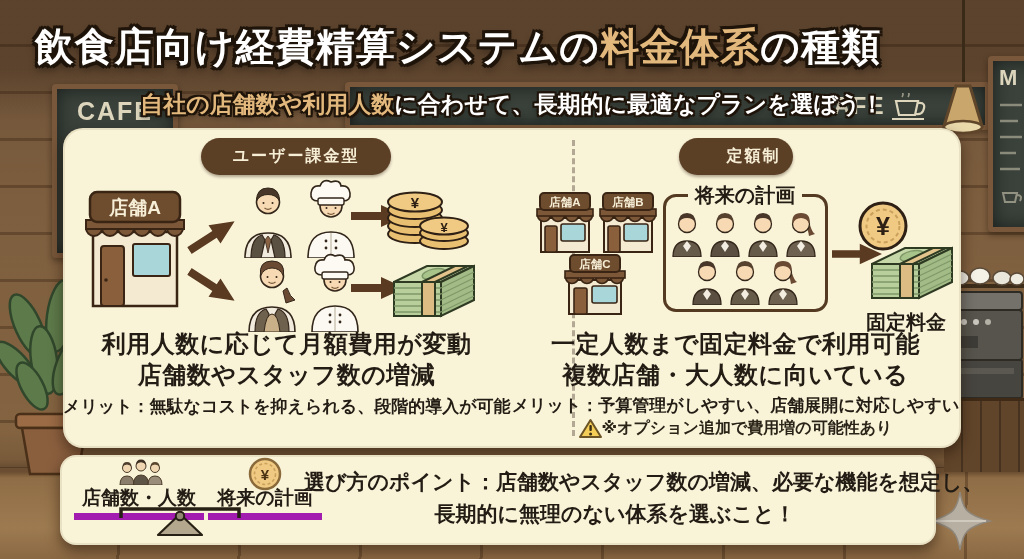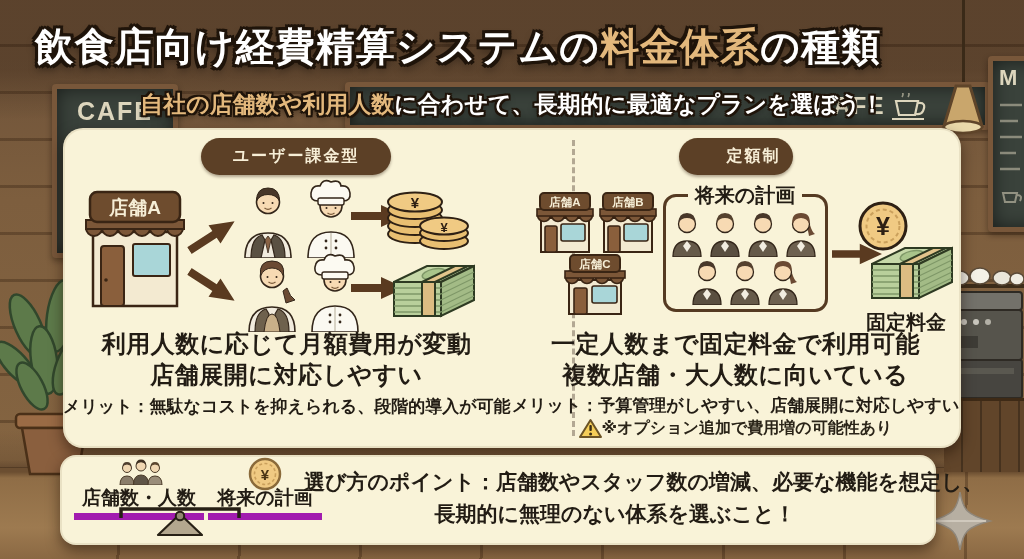--- a/index.html
+++ b/index.html
@@ -286,21 +286,21 @@
       <ellipse cx="49" cy="22" rx="12" ry="5" transform="rotate(-13 49 22)" fill="#a9c48b" stroke="#7f9868" stroke-width="1.5"></ellipse>
       <path d="M56 30 L89 14 L89 48 L56 64 Z" fill="#a3bb86" stroke="#2e3a22" stroke-width="2"></path>
       <path d="M9 30 H56 V64 H9 Z" fill="#b9cf9b" stroke="#2e3a22" stroke-width="2"></path>
       <path d="M9 36 H56 M9 42 H56 M9 48 H56 M9 54 H56 M9 60 H56" stroke="#7f9868" stroke-width="1.3"></path>
       <path d="M56 36 L89 20 M56 42 L89 26 M56 48 L89 32 M56 54 L89 38 M56 60 L89 44" stroke="#7f9868" stroke-width="1.2"></path>
       <path d="M37 30 L70 14 L83 14 L50 30 Z" fill="#e2c48c" stroke="#2e3a22" stroke-width="2"></path>
       <rect x="37" y="30" width="13" height="34" fill="#dcbc82" stroke="#2e3a22" stroke-width="2"></rect>
     </svg>
 
     <div class="abs big-line" style="left:0; top:200px;">利用人数に応じて月額費用が変動</div>
-    <div class="abs big-line" style="left:0; top:231px;">店舗展開に対応しやすい</div>
+    <div class="abs big-line" style="left:0; top:231px;">店舗数やスタッフ数の増減</div>
     <div class="abs merit-line" style="left:0; top:267px;">メリット：無駄なコストを抑えられる、段階的導入が可能</div>
 
     <div class="abs pill" style="left:616px; top:10px; width:114px;padding-left:35px;">定額制</div>
 
     <svg class="abs" style="left:473px; top:64px;" width="58" height="62" viewBox="0 0 58 62">
       <rect x="5" y="26" width="48" height="34" fill="#f3ead1" stroke="#3a2514" stroke-width="2"></rect>
       <rect x="9" y="34" width="12" height="26" rx="2" fill="#8a5f3c" stroke="#3a2514" stroke-width="1.6"></rect>
       <rect x="25" y="32" width="24" height="17" rx="2" fill="#a9d6d8" stroke="#3a2514" stroke-width="1.6"></rect>
       <g fill="#7c5738" stroke="#3a2514" stroke-width="1.6">
         <circle cx="8" cy="23" r="6.5"></circle>

